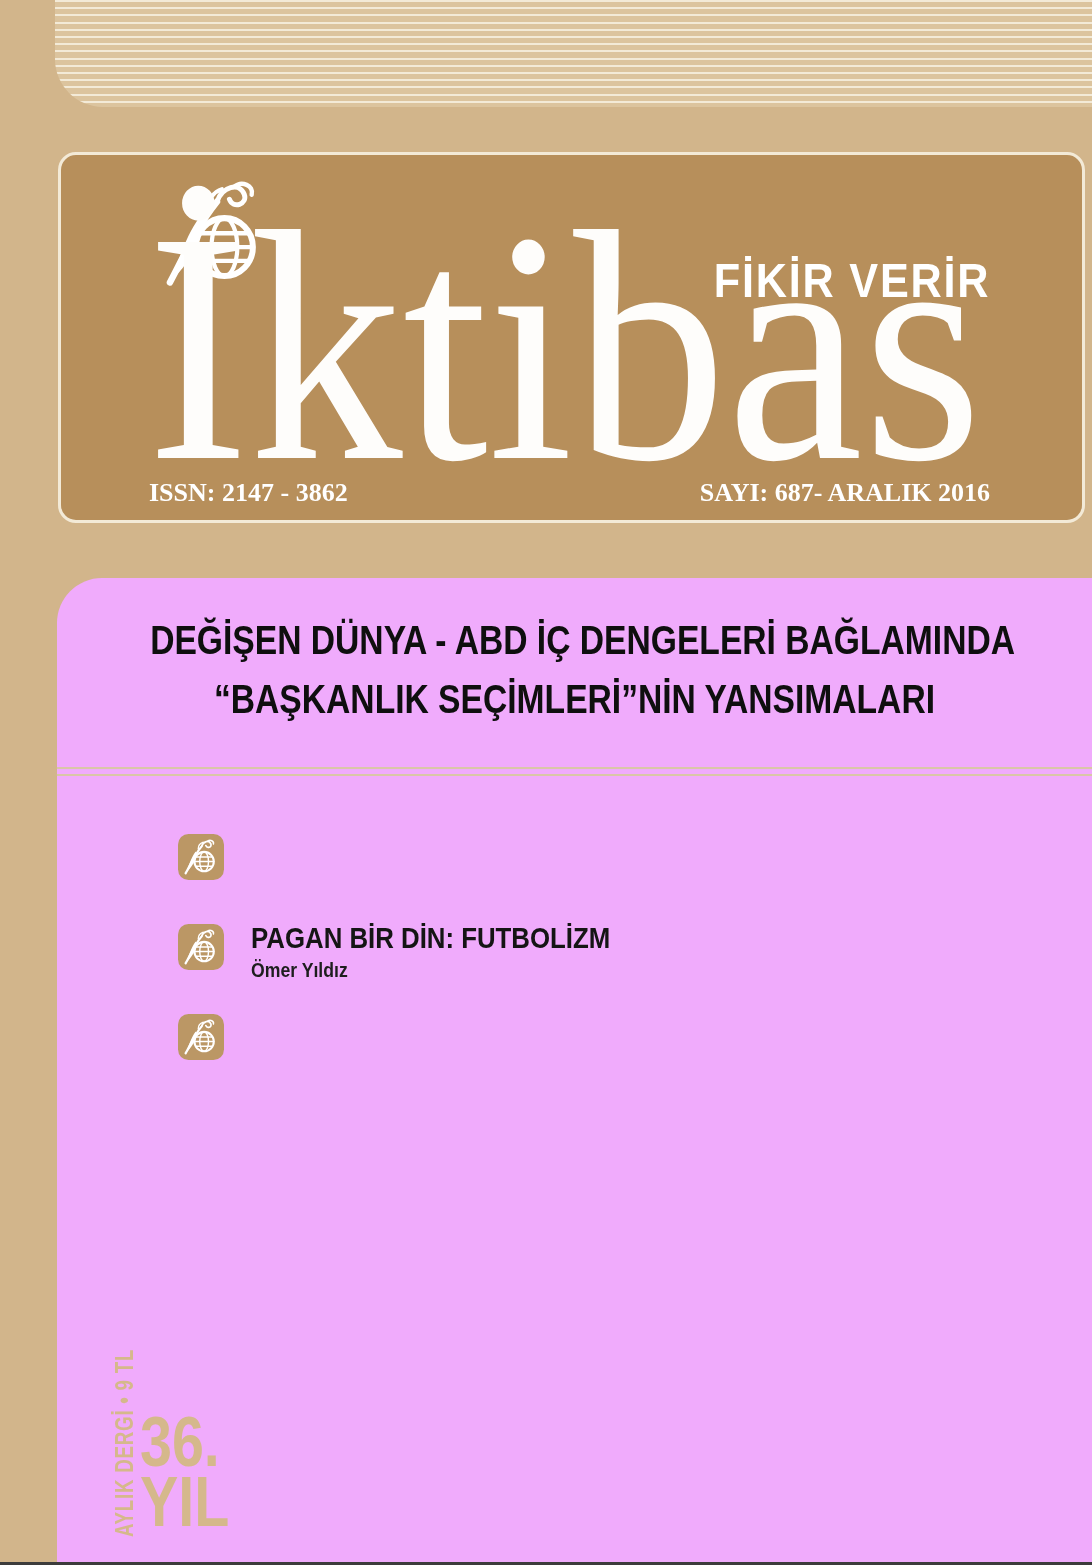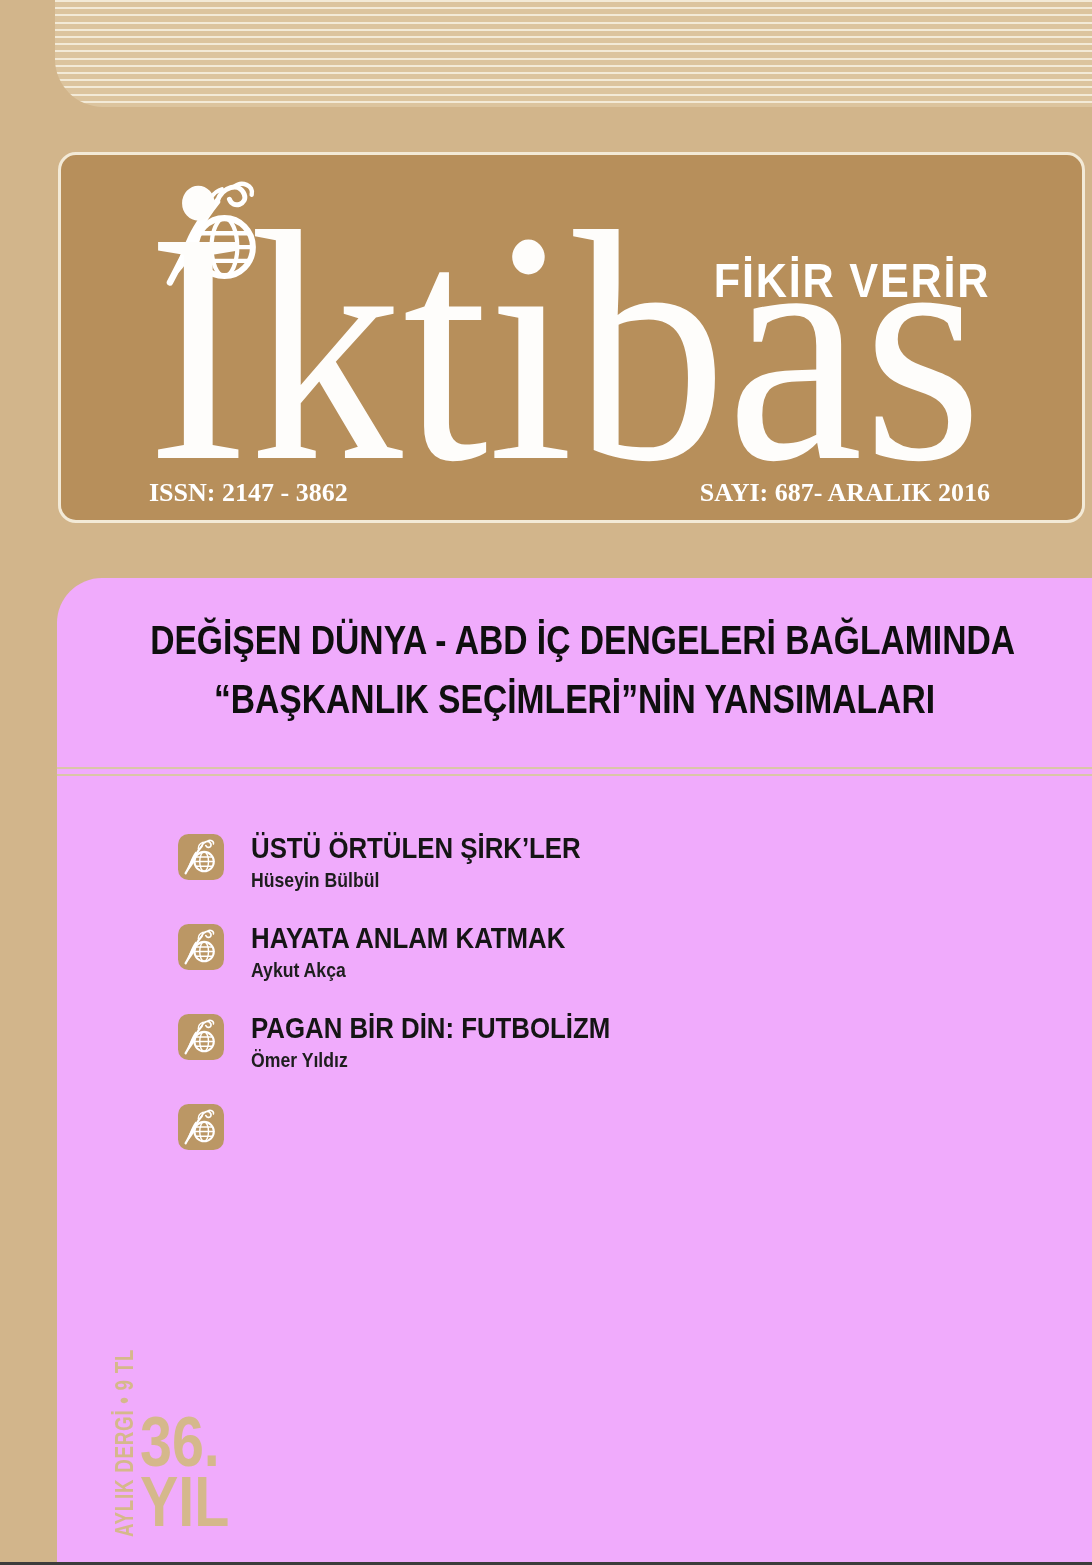--- a/index.html
+++ b/index.html
@@ -144,38 +144,24 @@
 
     <div class="divider"></div>
 
     <div class="articles">
 
         <div class="article-item">
           <svg class="article-icon" viewBox="0 0 48 48">
             <rect x="0" y="0" width="48" height="48" rx="11" fill="#bb9765"></rect>
             <use href="#quill-globe" transform="translate(3.5,1.5) scale(0.88)"></use>
           </svg>
-          <div class="article-text">
-            <div class="article-title">ÜSTÜ ÖRTÜLEN ŞİRK’LER</div>
-            <div class="article-author">Hüseyin Bülbül</div>
-          </div>
         </div>
 
 
 
-        <div class="article-item">
-          <svg class="article-icon" viewBox="0 0 48 48">
-            <rect x="0" y="0" width="48" height="48" rx="11" fill="#bb9765"></rect>
-            <use href="#quill-globe" transform="translate(3.5,1.5) scale(0.88)"></use>
-          </svg>
-          <div class="article-text">
-            <div class="article-title">HAYATA ANLAM KATMAK</div>
-            <div class="article-author">Aykut Akça</div>
-          </div>
-        </div>
 
         <div class="article-item">
           <svg class="article-icon" viewBox="0 0 48 48">
             <rect x="0" y="0" width="48" height="48" rx="11" fill="#bb9765"></rect>
             <use href="#quill-globe" transform="translate(3.5,1.5) scale(0.88)"></use>
           </svg>
           <div class="article-text">
             <div class="article-title">PAGAN BİR DİN: FUTBOLİZM</div>
             <div class="article-author">Ömer Yıldız</div>
           </div>

